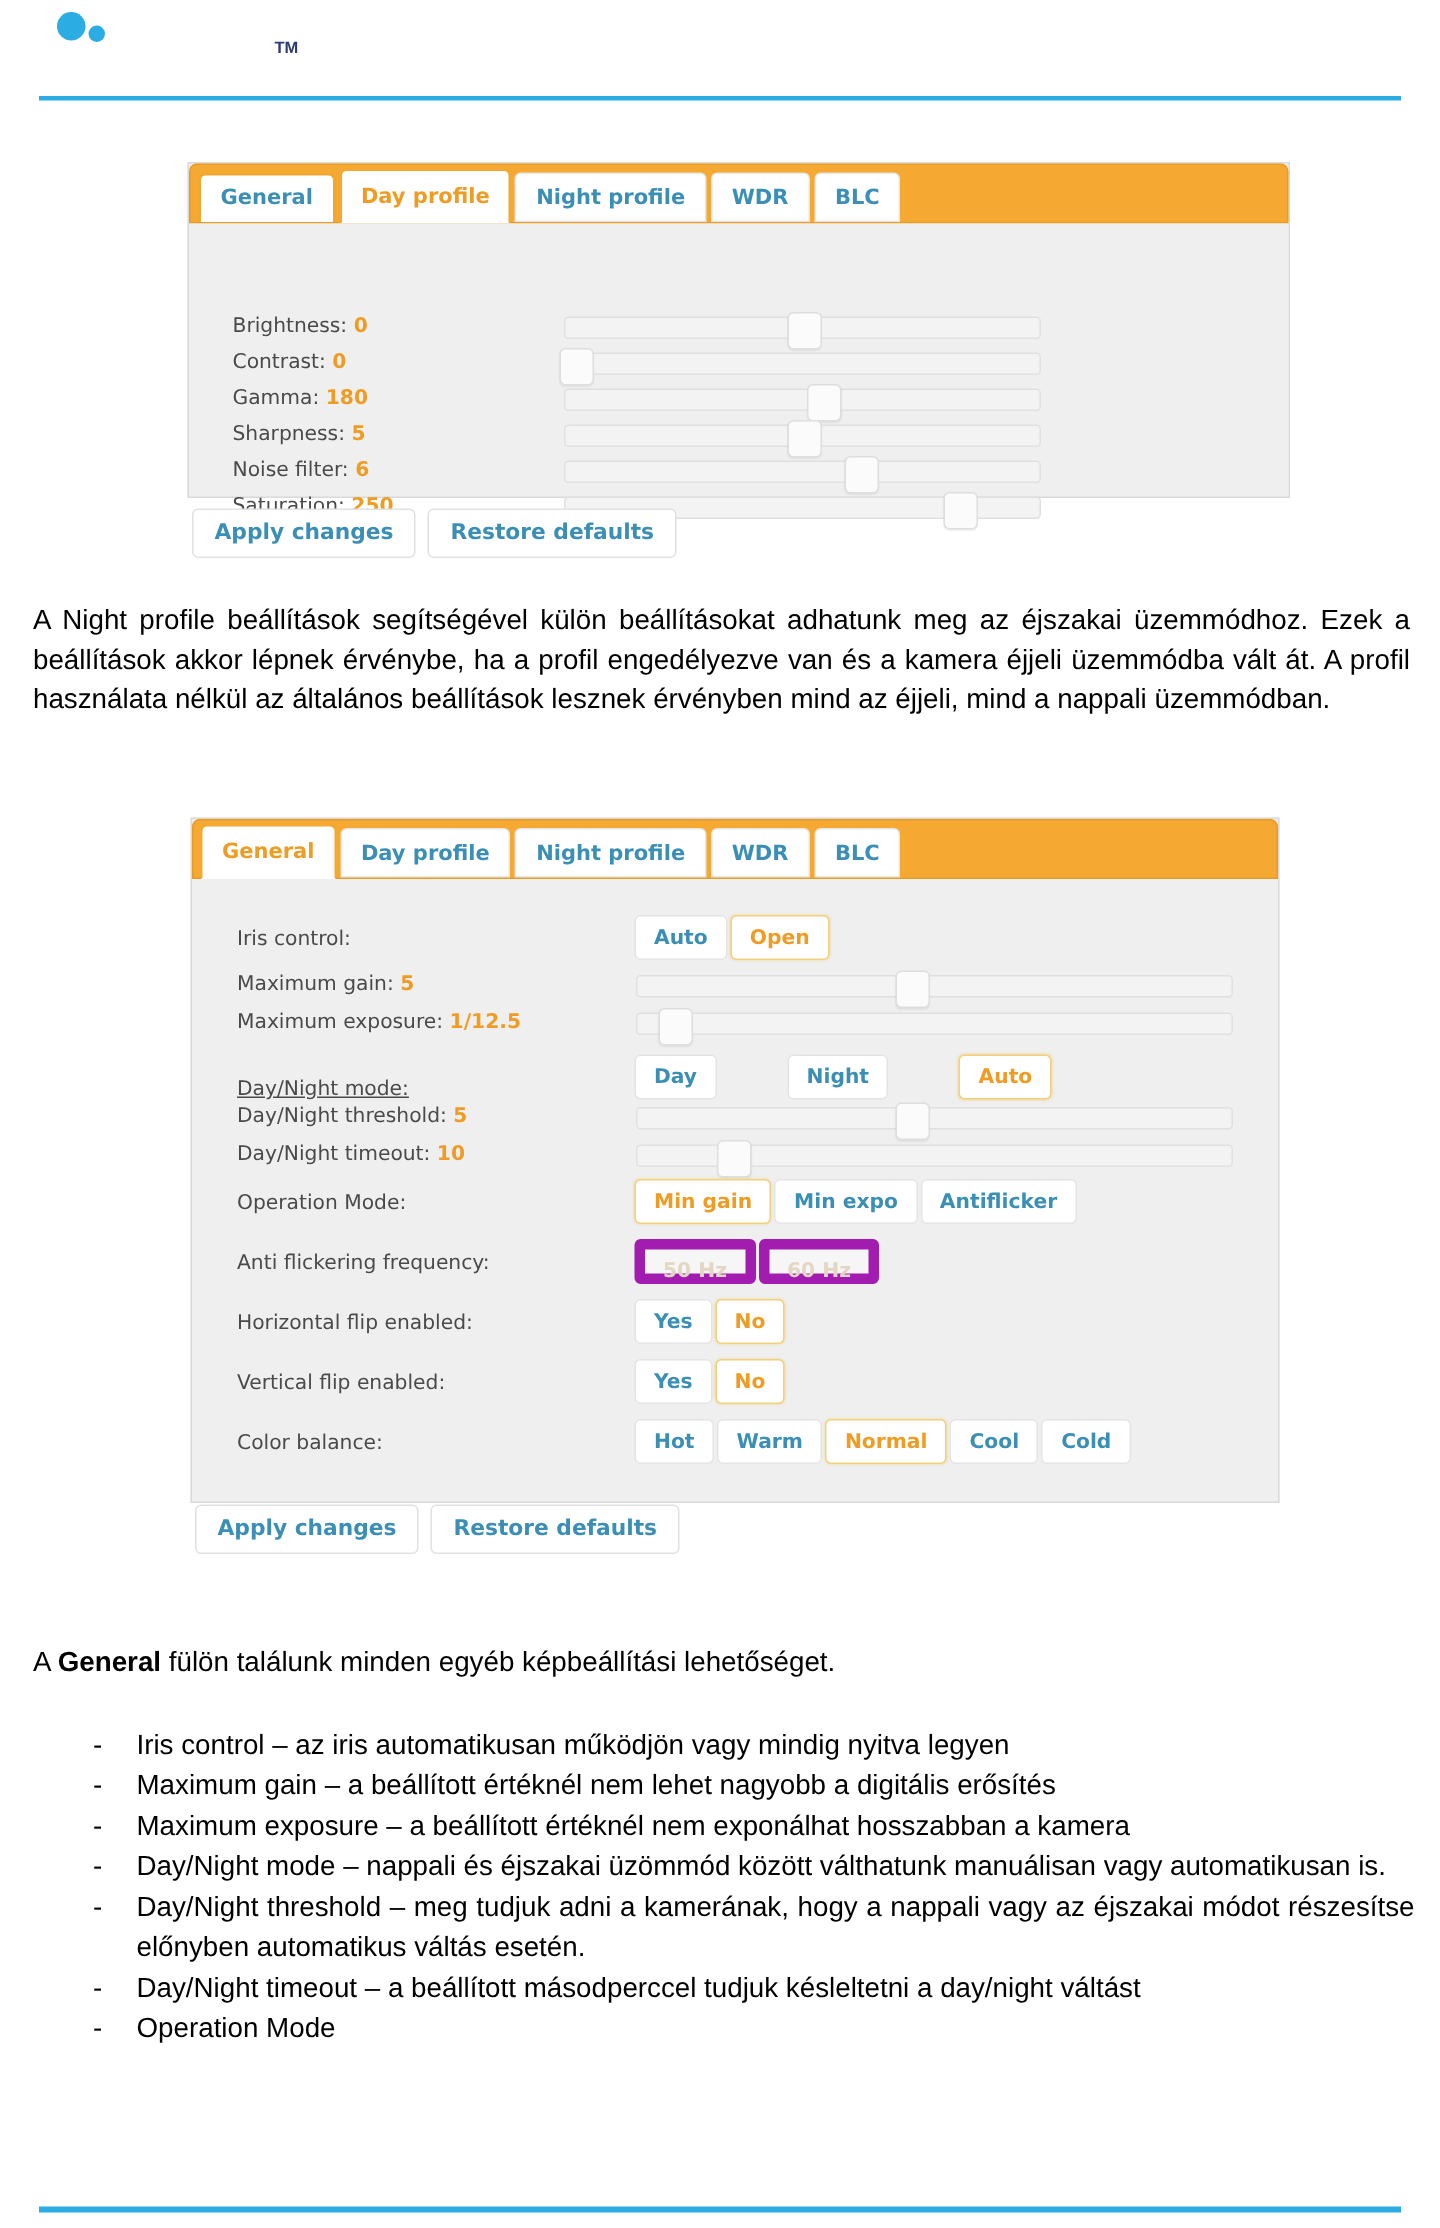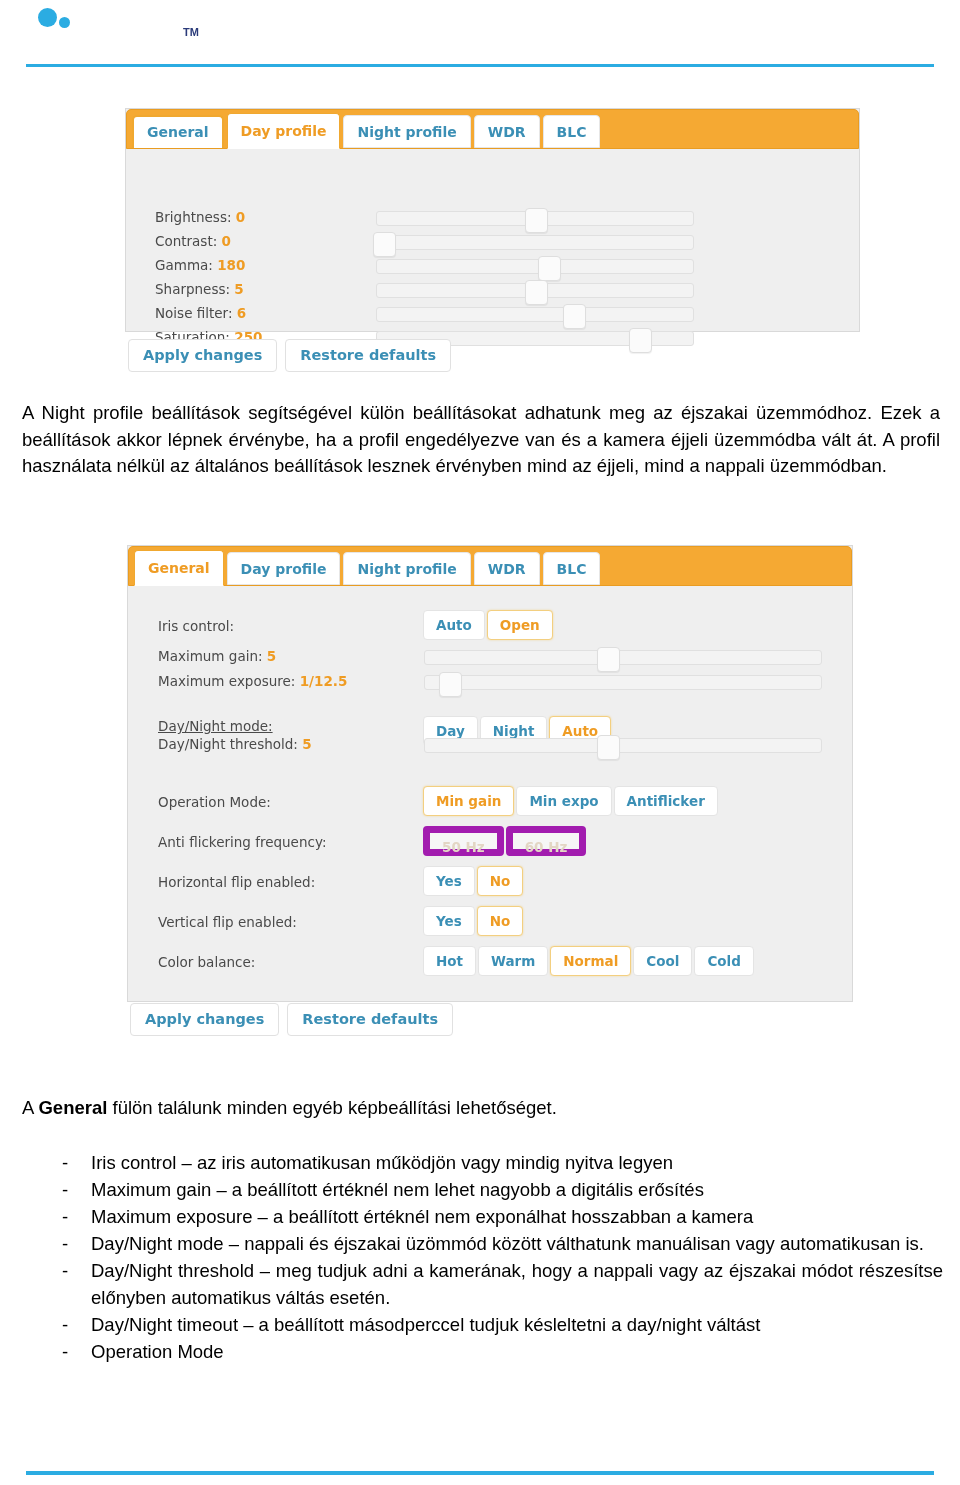--- a/index.html
+++ b/index.html
@@ -391,37 +391,46 @@
       </div>
       <div class="slider" style="left:296px; top:2px; width:398px;">
         <div class="knob" style="left:5%; margin-left:-6px;"></div>
       </div>
     </div>
 
     <div class="row" style="top:112px;">
       <div class="lbl" style="left:30px; top:20px;text-decoration:underline;">
         <span>Day/Night mode:</span>
       </div>
-      <div class="seg" style="left:295px; top:18px;">
+      <div class="seg" style="left:295px; top:5px;gap:45px;">
         <div class="sbtn">Day</div>
         <div class="sbtn">Night</div>
         <div class="sbtn sel">Auto</div>
       </div>
     </div>
 
     <div class="row" style="top:150px;">
       <div class="lbl" style="left:30px; top:0;">
         <span>Day/Night threshold:</span>
         <span class="val">5</span>
       </div>
       <div class="slider" style="left:296px; top:2px; width:398px;">
         <div class="knob" style="left:46%; margin-left:-10px;"></div>
       </div>
     </div>
 
+    <div class="row" style="top:175px;">
+      <div class="lbl" style="left:30px; top:0;">
+        <span>Day/Night timeout:</span>
+        <span class="val">10</span>
+      </div>
+      <div class="slider" style="left:296px; top:2px; width:398px;">
+        <div class="knob" style="left:16%; margin-left:-10px;"></div>
+      </div>
+    </div>
 
     <div class="row" style="top:200px;">
       <div class="lbl" style="left:30px; top:8px;">
         <span>Operation Mode:</span>
       </div>
       <div class="seg" style="left:295px; top:0;">
         <div class="sbtn sel">Min gain</div>
         <div class="sbtn">Min expo</div>
         <div class="sbtn">Antiflicker</div>
       </div>

